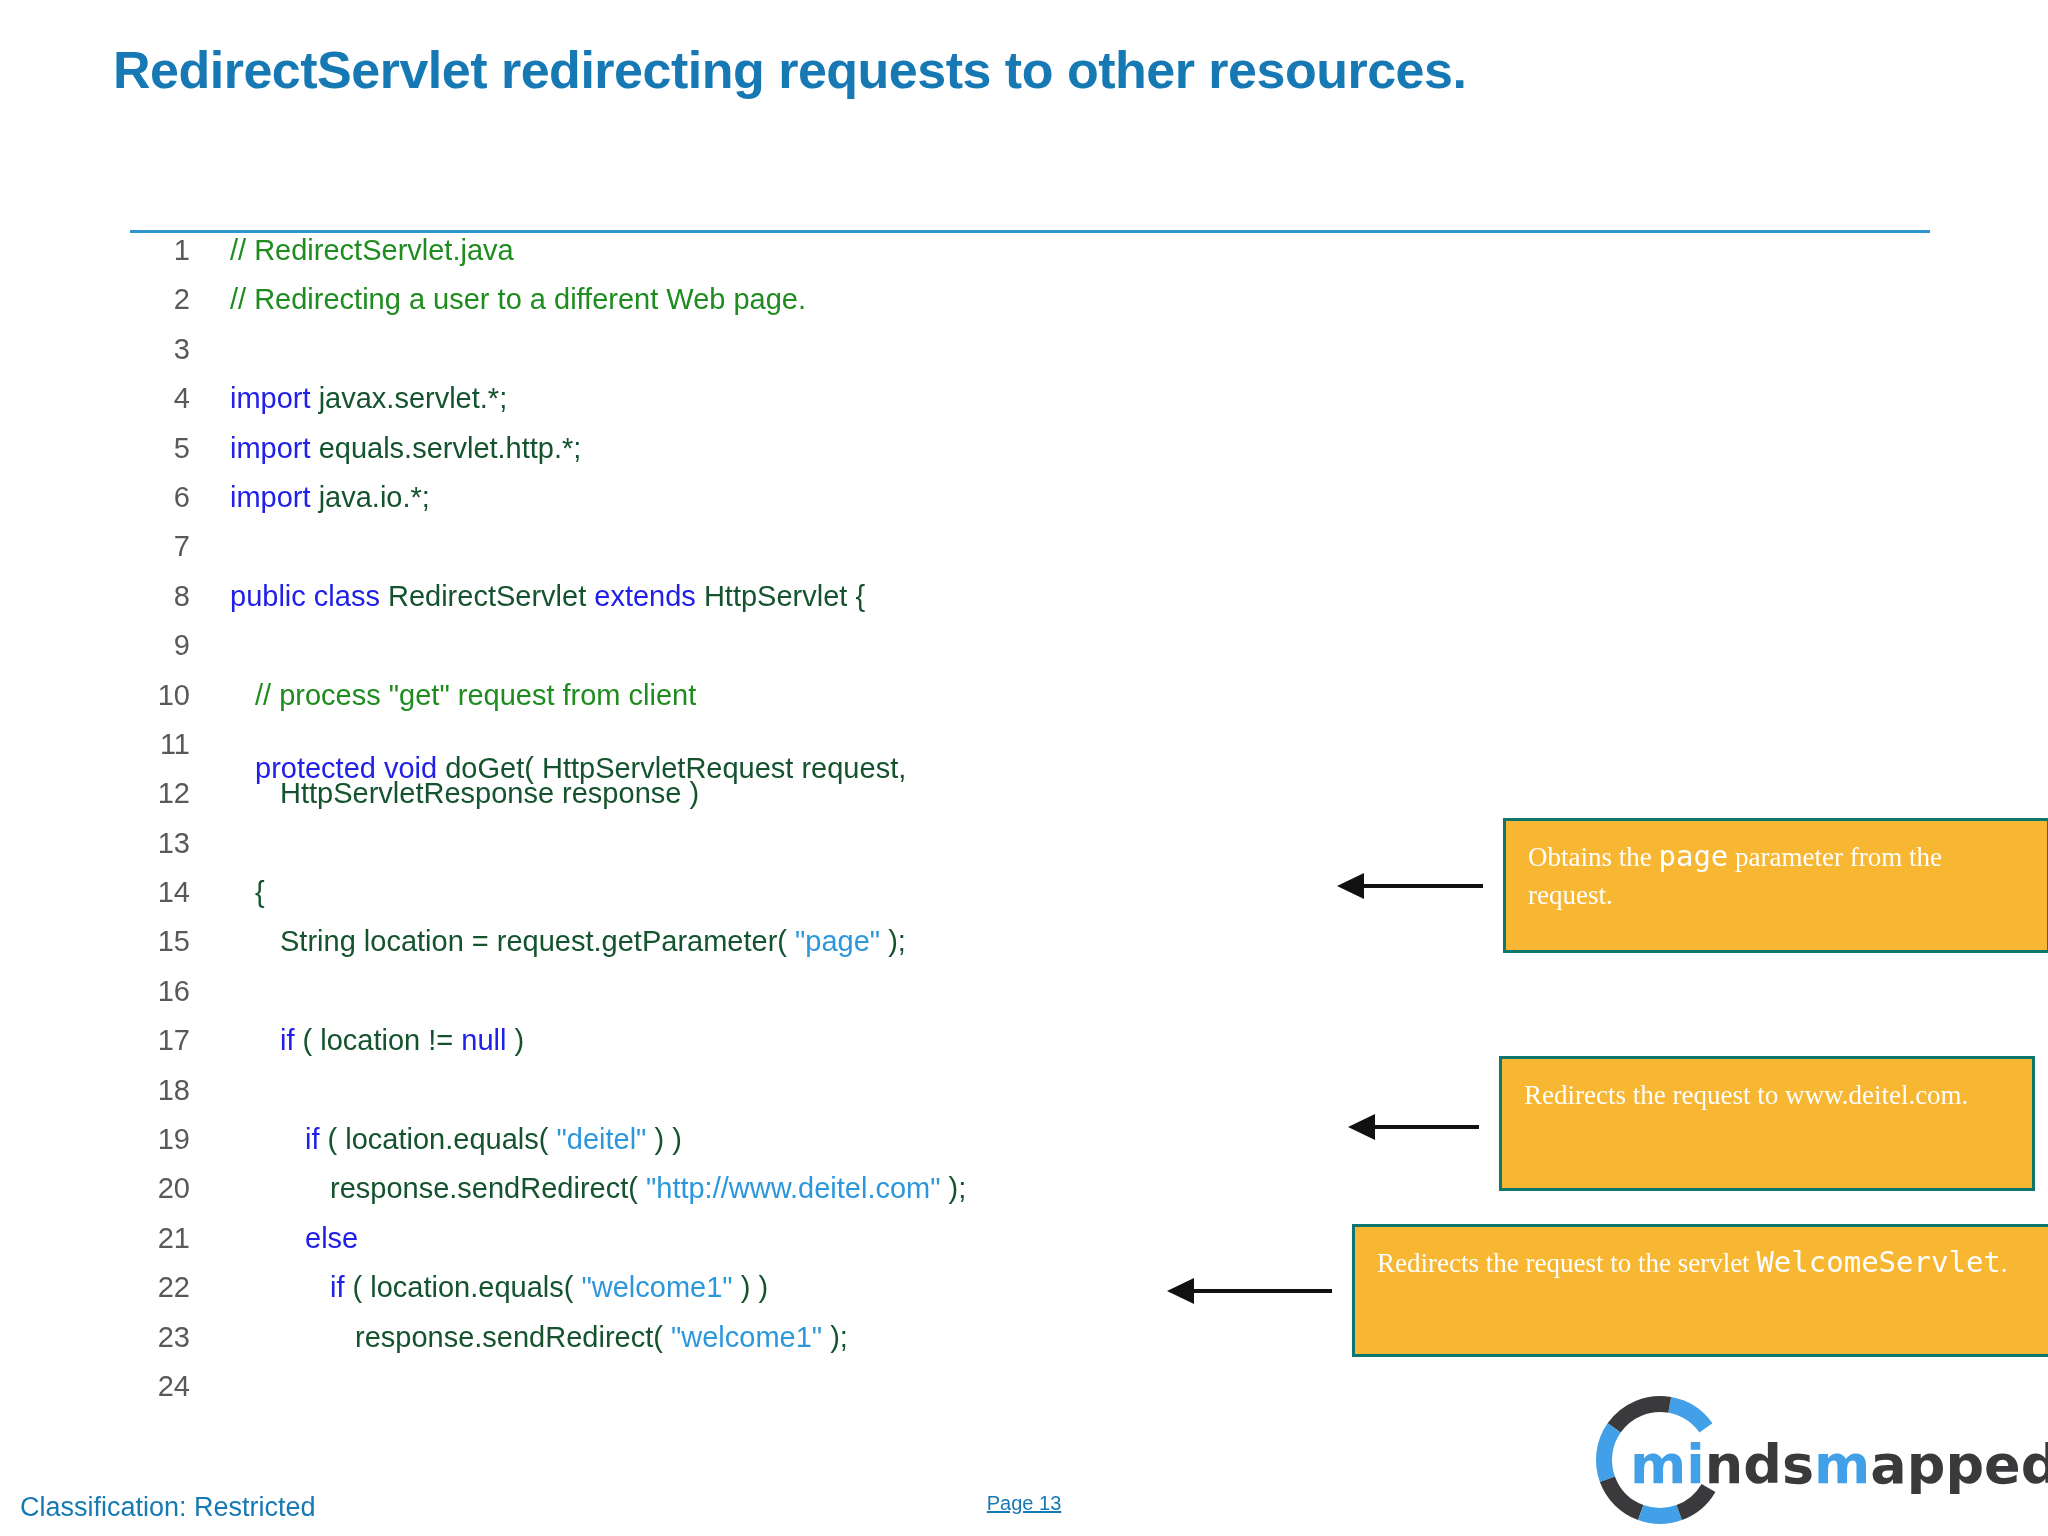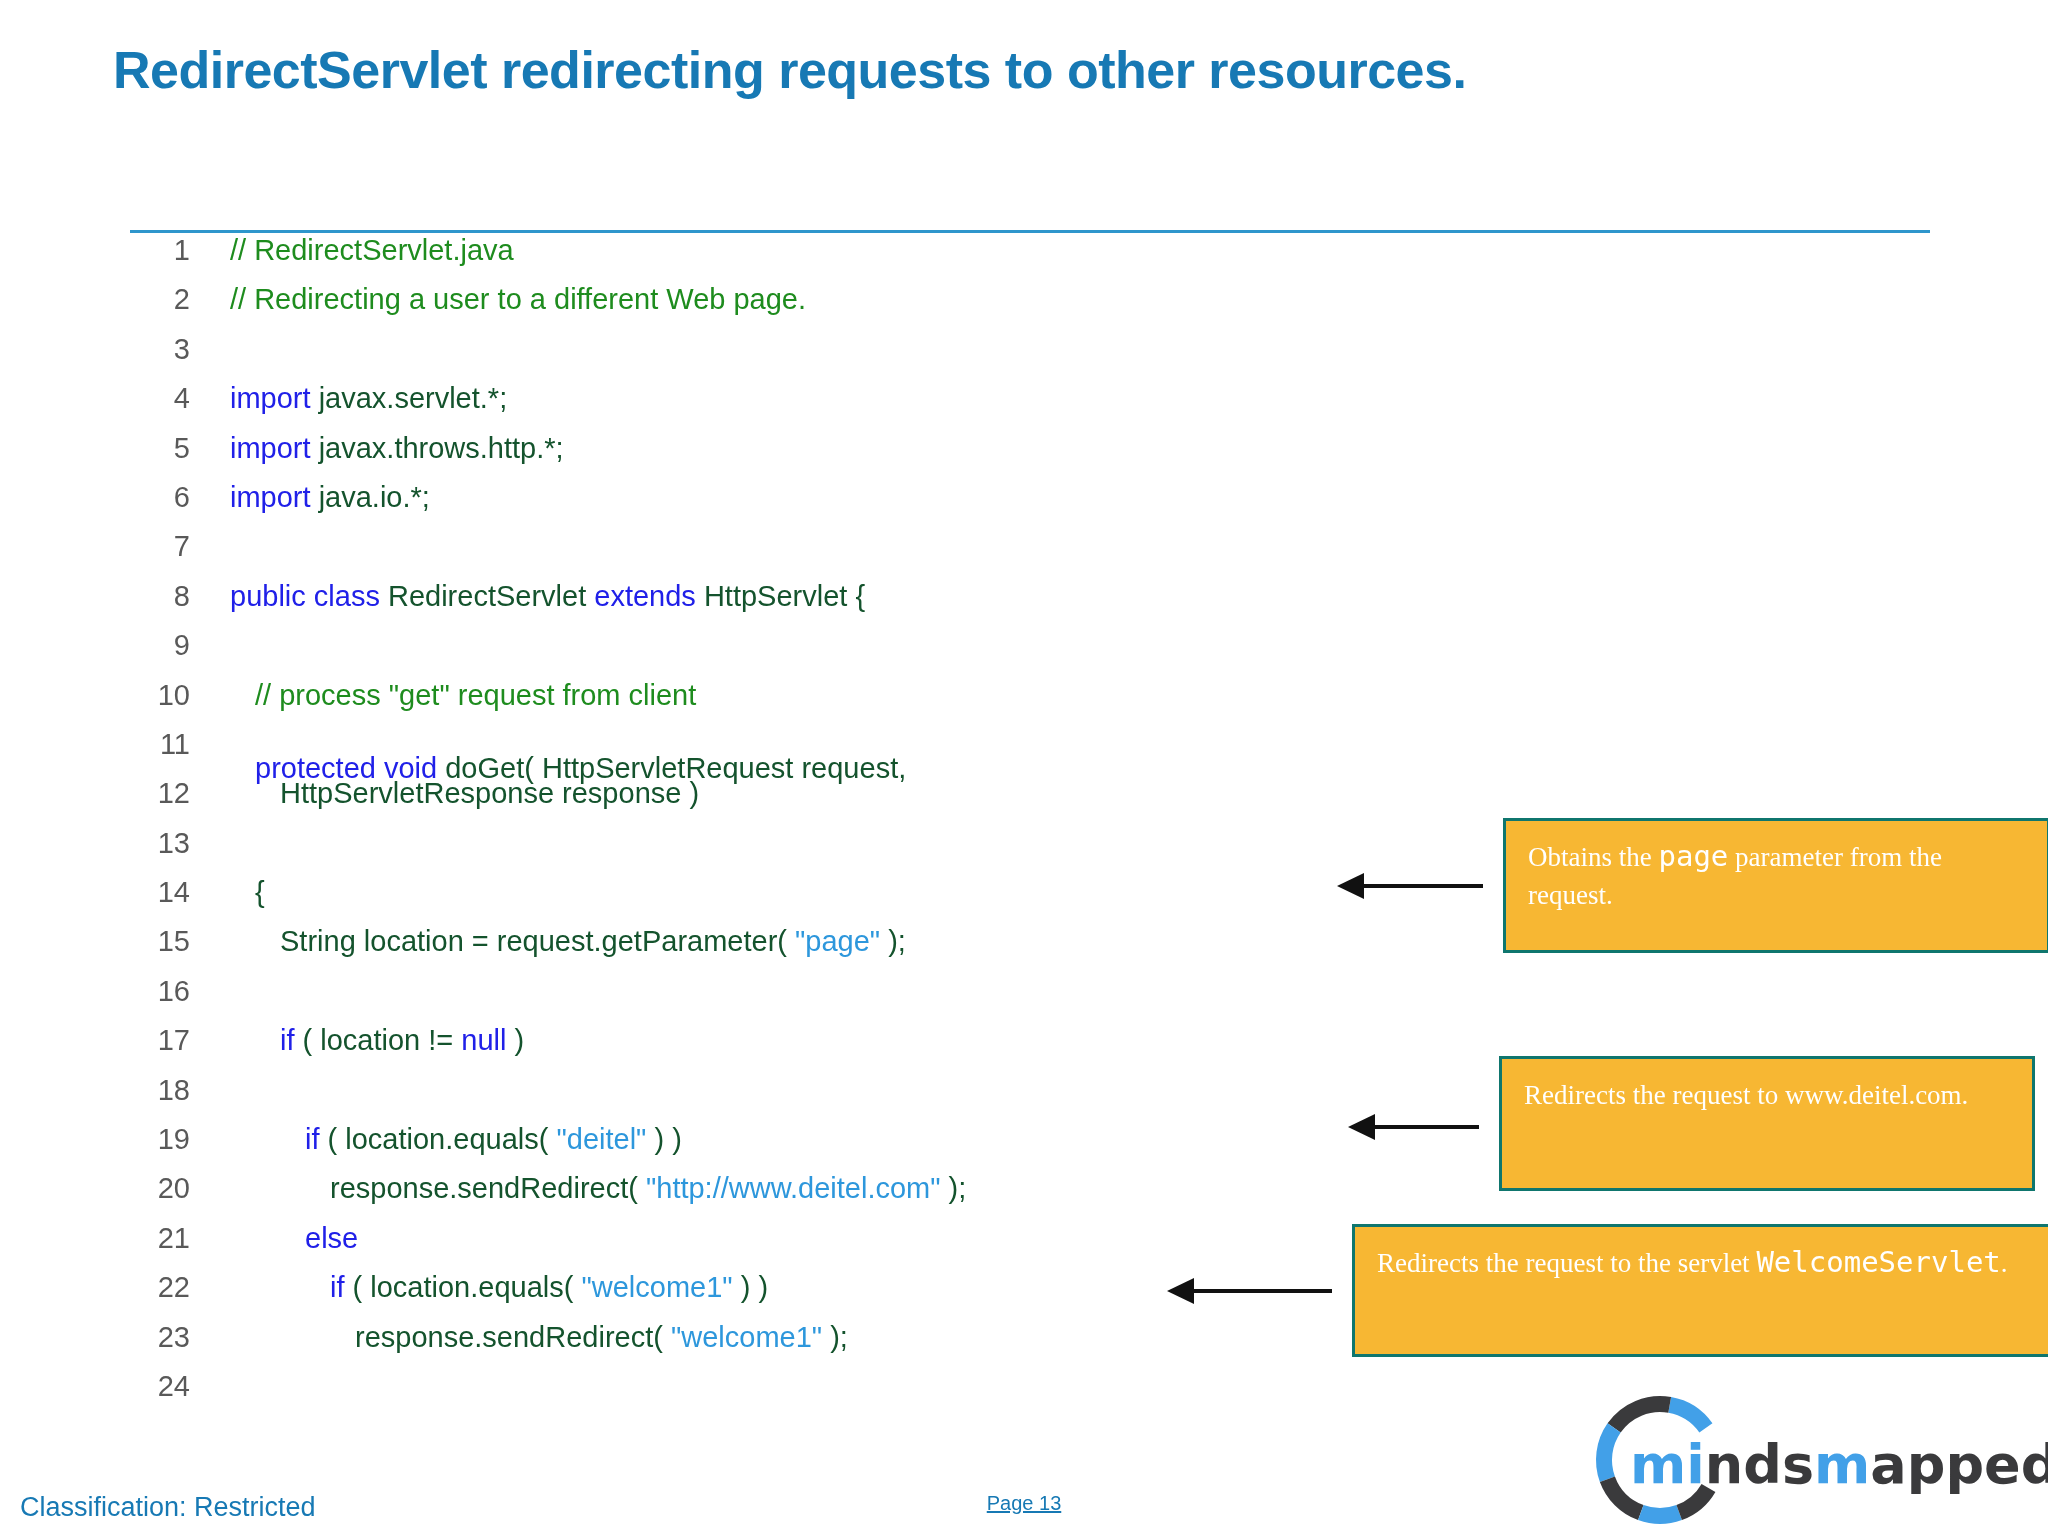--- a/index.html
+++ b/index.html
@@ -135,21 +135,21 @@
     <div class="code-row">
       <span class="ln">3</span>
       <span class="cd" style="padding-left: 40px;"></span>
     </div>
     <div class="code-row">
       <span class="ln">4</span>
       <span class="cd" style="padding-left: 40px;"><span class="tok-keyword">import</span><span class="tok-plain"> javax.servlet.*;</span></span>
     </div>
     <div class="code-row">
       <span class="ln">5</span>
-      <span class="cd" style="padding-left: 40px;"><span class="tok-keyword">import</span><span class="tok-plain"> javax.throws.http.*;</span></span>
+      <span class="cd" style="padding-left: 40px;"><span class="tok-keyword">import</span><span class="tok-plain"> equals.servlet.http.*;</span></span>
     </div>
     <div class="code-row">
       <span class="ln">6</span>
       <span class="cd" style="padding-left: 40px;"><span class="tok-keyword">import</span><span class="tok-plain"> java.io.*;</span></span>
     </div>
     <div class="code-row">
       <span class="ln">7</span>
       <span class="cd" style="padding-left: 40px;"></span>
     </div>
     <div class="code-row">

